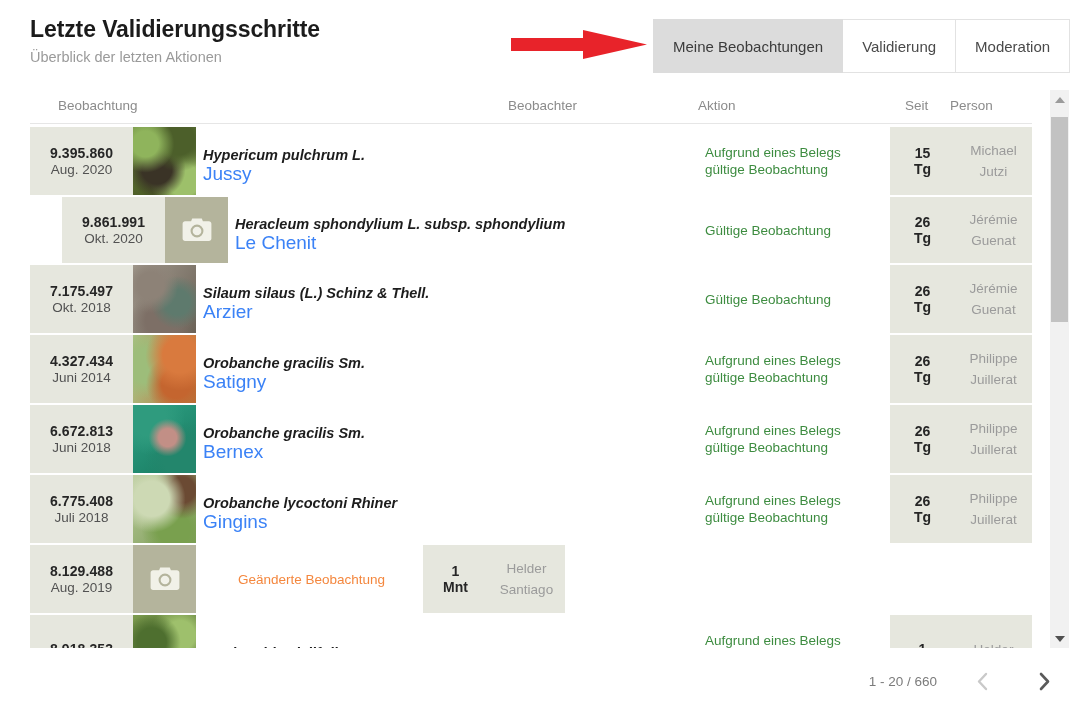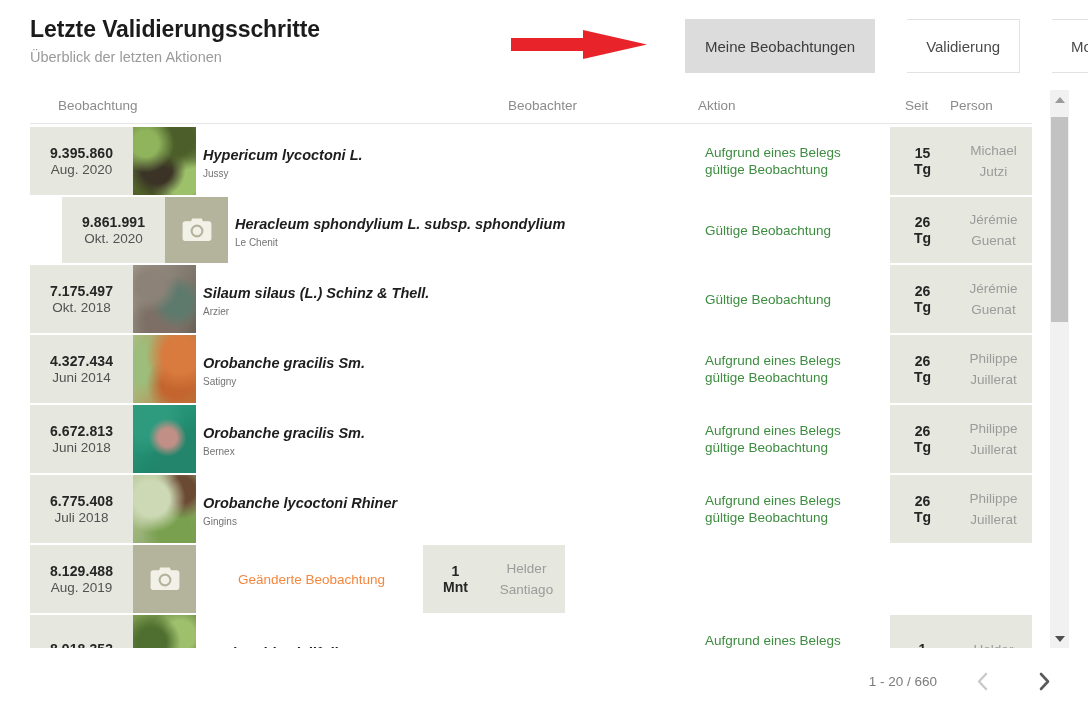--- a/index.html
+++ b/index.html
@@ -23,21 +23,21 @@
   .arrow { position:absolute; left:511px; top:27px; width:136px; height:36px; }
 
   
   .tabs { position:absolute; left:653px; top:19px; display:flex; height:54px; }
   .tab {
     display:flex; align-items:center; justify-content:center;
     padding:0 19px; height:54px;
     font-size:15px; color:#4a4a4a;
     background:#ffffff;
     border:1px solid #e2e2e2; border-left:none;
-    cursor:pointer; white-space:nowrap;margin-left:32px;
+    cursor:pointer; white-space:nowrap;
   }
   .tab:first-child { border-left:1px solid #e2e2e2; }
   .tab.active { background:#dcdcdc; color:#3c3c3c; border-color:#dcdcdc; }
 
   
   .thead {
     position:absolute; left:30px; top:96px; width:1002px; height:28px;
     border-bottom:1px solid #e6e6e6;
   }
   .th { position:absolute; font-size:13.5px; color:#8b8b8b; top:2px; white-space:nowrap; }
@@ -70,21 +70,21 @@
     position:absolute; inset:0; background:#b4b49c;
     display:flex; align-items:center; justify-content:center;
   }
   .cell-thumb .photo { position:absolute; inset:0; }
 
   .cell-name {
     flex:1 1 auto; background:#ffffff; padding:7px 0 0 7px;
     display:flex; flex-direction:column; justify-content:center;
   }
   .sci { font-size:14.5px; font-weight:bold; font-style:italic; color:#1d1d1d; line-height:18px; }
-  .loc { font-size:10px; color:#737373; line-height:18px; margin-top:1px; }
+  .loc { font-size:19px; color:#3b82f6; line-height:18px; margin-top:1px; }
 
   .cell-act {
     flex:0 0 193px; background:#ffffff;
     display:flex; align-items:center; padding-left:8px; padding-right:6px;margin-left:34px;
   }
   .act-txt { font-size:13.5px; line-height:17px; color:#3d8c40; }
   .act-txt.orange { color:#f4873e; }
 
   .cell-right {
     flex:0 0 142px; background:#e6e7de; display:flex;
@@ -156,21 +156,21 @@
   <div class="viewport">
       <div class="row">
         <div class="cell-id">
           <div class="id-num">9.395.860</div>
           <div class="id-date">Aug. 2020</div>
         </div>
         <div class="cell-thumb">
           <div class="photo" style="background: radial-gradient(circle at 20% 25%, rgb(143, 180, 92) 18%, transparent 40%), radial-gradient(circle at 72% 18%, rgb(76, 95, 42) 22%, transparent 45%), radial-gradient(circle at 38% 62%, rgb(58, 51, 38) 26%, transparent 50%), radial-gradient(circle at 80% 78%, rgb(157, 192, 106) 22%, transparent 46%), linear-gradient(160deg, rgb(111, 139, 67), rgb(68, 82, 31));"></div>
         </div>
         <div class="cell-name">
-          <div class="sci">Hypericum lycoctoni L.</div>
+          <div class="sci">Hypericum pulchrum L.</div>
           <div class="loc">Jussy</div>
         </div>
         <div class="cell-act">
           <div class="act-txt">Aufgrund eines Belegs gültige Beobachtung</div>
         </div>
         <div class="cell-right">
           <div class="cell-seit">
             <div class="seit-n">15</div>
             <div class="seit-u">Tg</div>
           </div>

